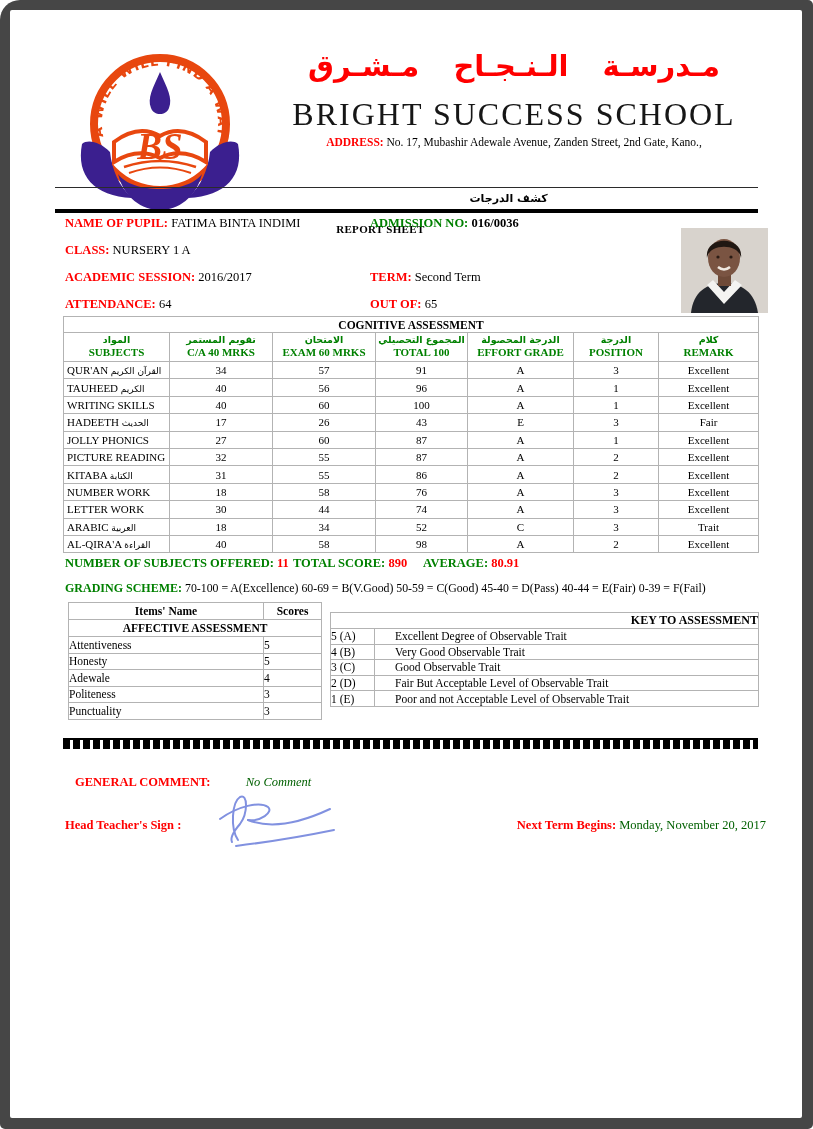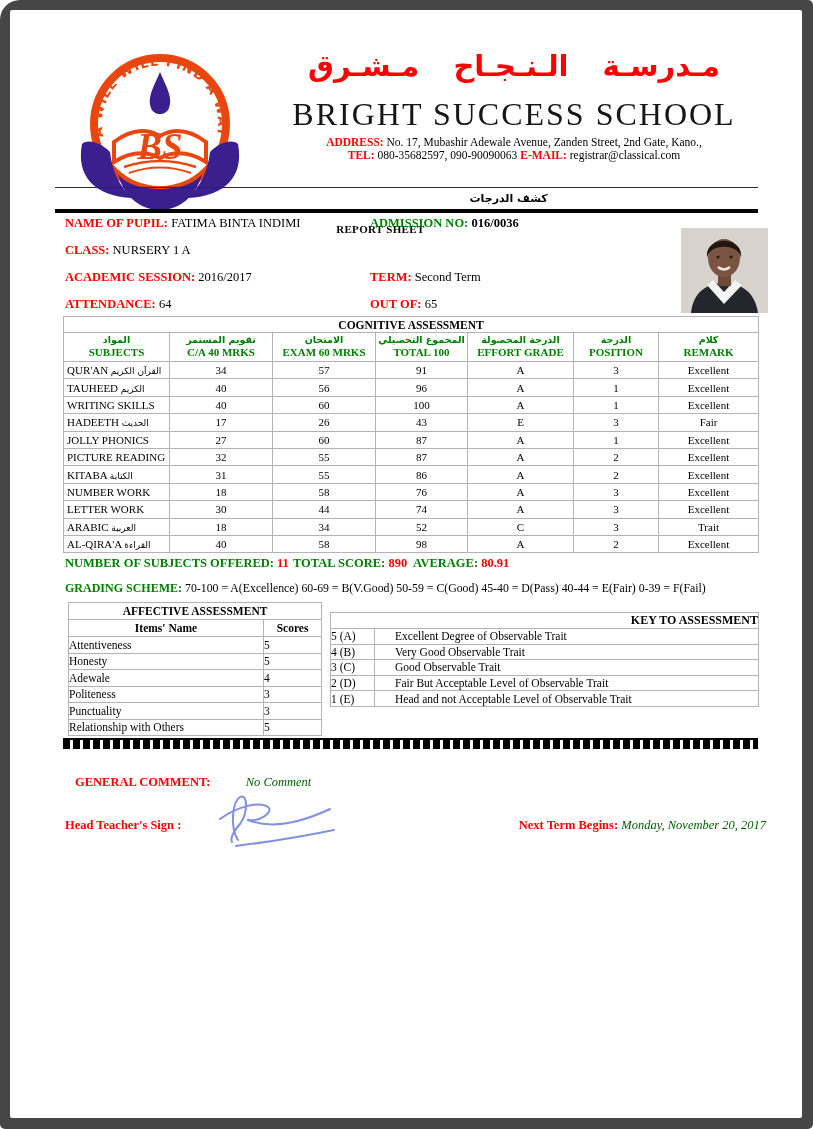--- a/index.html
+++ b/index.html
@@ -73,21 +73,21 @@
 
   
   .dashes { position:absolute; left:53px; top:728px; width:695px; height:9px;
             border-top:2px solid #000;
             background:repeating-linear-gradient(90deg,#000 0 7px,#fff 7px 10px); }
   .gcomment { position:absolute; left:65px; top:765px; font-size:12.5px; white-space:nowrap; }
   .gcomment .val { color:#006000; font-style:italic; margin-left:32px; }
   .hsign { position:absolute; left:55px; top:808px; font-size:12.5px; }
   .signature { position:absolute; left:198px; top:778px; width:135px; height:66px; }
   .nextterm { position:absolute; right:36px; top:808px; font-size:12.5px; white-space:nowrap; }
-  .nextterm .val { color:#006000; font-style:italic; }
+  .nextterm .val { color:#006000; }
 </style>
 </head>
 <body>
 
 <div class="frame">
   <div class="page">
 
     <div class="logo-wrap">
       <svg viewBox="0 0 176 168" width="176" height="168">
         <circle cx="88" cy="78" r="66" fill="#ffffff" stroke="#e8470f" stroke-width="8"></circle>
@@ -106,26 +106,20 @@
       </svg>
     </div>
 
     <div class="header-block">
       <div class="school-ar arabic">مـدرسـة الـنـجـاح مـشـرق</div>
       <div class="school-en">BRIGHT SUCCESS SCHOOL</div>
       <div class="addr-line">
         <span class="red-label">ADDRESS:</span>
         <span>No. 17, Mubashir Adewale Avenue, Zanden Street, 2nd Gate, Kano.,</span>
       </div>
-      <div class="tel-line">
-        <span class="red-label">TEL:</span>
-        <span>080-35682597, 090-90090063</span>
-        <span class="red-label">E-MAIL:</span>
-        <span>registrar@classical.com</span>
-      </div>
     </div>
 
     <div class="rule-thin"></div>
     <div class="report-title">
       <span class="en">REPORT SHEET</span>
       <span class="ar arabic">كشف الدرجات</span>
     </div>
     <div class="rule-thick"></div>
 
     <div class="info-item" style="left:55px; top:206px;">
@@ -319,67 +313,63 @@
 
     <div class="summary">
       <span class="seg" style="left:0;">
         <span class="green-label">NUMBER OF SUBJECTS OFFERED:</span>
         <span class="v">11</span>
       </span>
       <span class="seg" style="left:228px;">
         <span class="green-label">TOTAL SCORE:</span>
         <span class="v">890</span>
       </span>
-      <span class="seg" style="left:348px;">
+      <span class="seg" style="left:358px;">
         <span class="green-label">AVERAGE:</span>
         <span class="v">80.91</span>
       </span>
     </div>
 
     <div class="grading">
       <span class="green-label">GRADING SCHEME:</span>
       <span class="txt">70-100 = A(Excellence) 60-69 = B(V.Good) 50-59 = C(Good) 45-40 = D(Pass) 40-44 = E(Fair) 0-39 = F(Fail)</span>
     </div>
 
     <table class="aff">
       <colgroup>
           <col style="width:195px">
           <col style="width:58px">
         </colgroup>
       <tbody>
           <tr>
-            <td class="t" colspan="2">AFFECTIVE ASSESSMENT</td>
-          </tr>
-      <tr>
         <th>Items' Name</th>
         <th>Scores</th>
       </tr>
       <tr>
+            <td class="t" colspan="2">AFFECTIVE ASSESSMENT</td>
+          </tr>
+      <tr>
             <td>Attentiveness</td>
             <td>5</td>
           </tr>
       <tr>
             <td>Honesty</td>
             <td>5</td>
           </tr>
       <tr>
             <td>Adewale</td>
             <td>4</td>
           </tr>
       <tr>
             <td>Politeness</td>
             <td>3</td>
           </tr>
       <tr>
             <td>Punctuality</td>
             <td>3</td>
-          </tr>
-      <tr>
-            <td>Relationship with Others</td>
-            <td>5</td>
           </tr>
     </tbody>
       </table>
 
     <table class="key">
       <colgroup>
           <col style="width:44px">
           <col style="width:384px">
         </colgroup>
       <tbody>
@@ -397,21 +387,21 @@
       <tr>
             <td class="code">3 (C)</td>
             <td class="desc">Good Observable Trait</td>
           </tr>
       <tr>
             <td class="code">2 (D)</td>
             <td class="desc">Fair But Acceptable Level of Observable Trait</td>
           </tr>
       <tr>
             <td class="code">1 (E)</td>
-            <td class="desc">Head and not Acceptable Level of Observable Trait</td>
+            <td class="desc">Poor and not Acceptable Level of Observable Trait</td>
           </tr>
     </tbody>
       </table>
 
     <div class="dashes"></div>
 
     <div class="gcomment">
       <span class="red-label">GENERAL COMMENT:</span>
       <span class="val">No Comment</span>
     </div>

